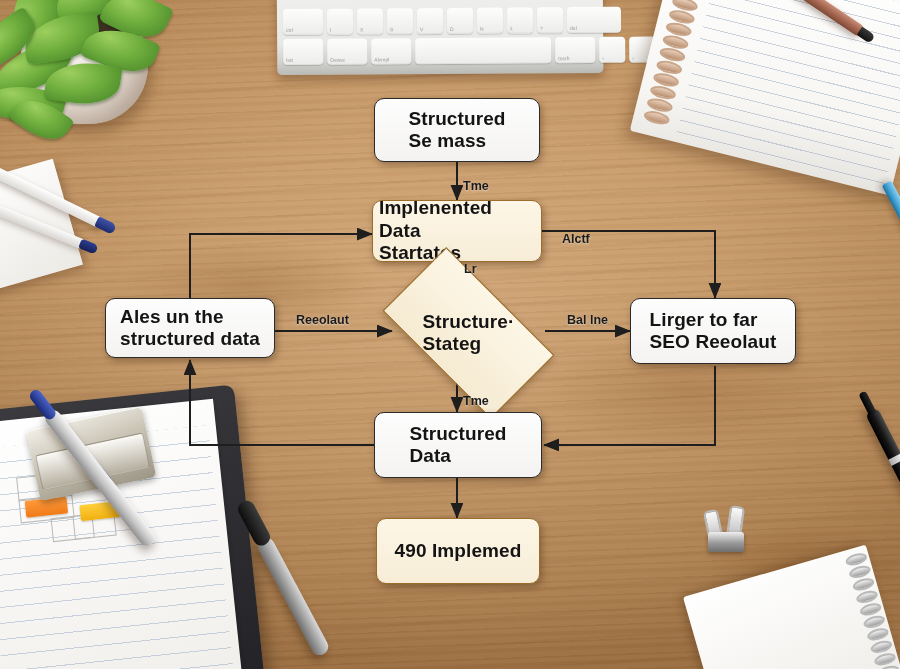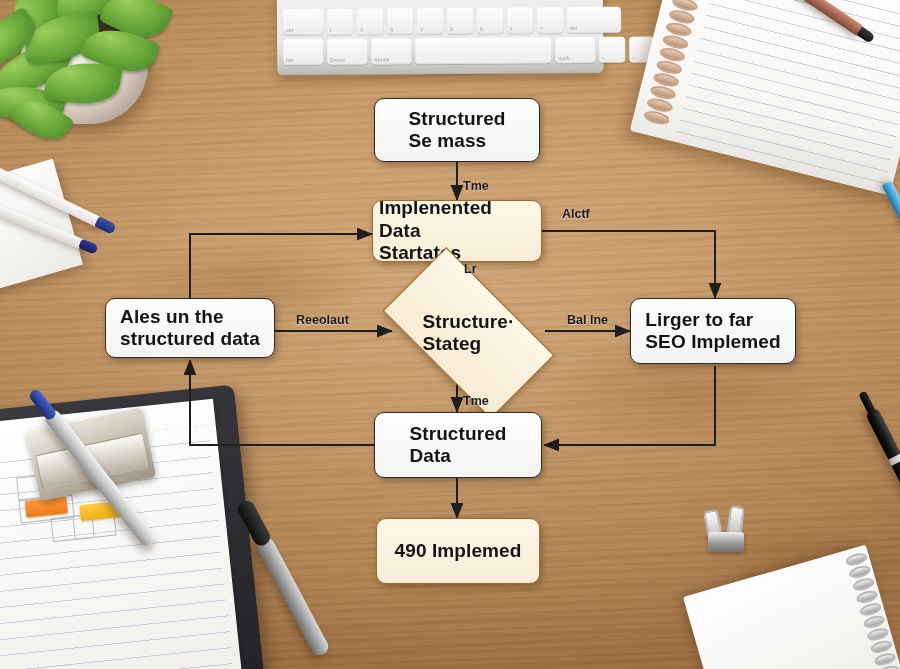--- a/index.html
+++ b/index.html
@@ -453,38 +453,38 @@
       <div class="diamond-shape"></div>
       <div class="diamond-txt lbl">
         <div>Structure·</div>
         <div>Stateg</div>
       </div>
     </div>
 
     <div class="node rect" style="left:630px;top:298px;width:166px;height:66px;">
       <div class="lbl">
         <div>Lirger to far</div>
-        <div>SEO Implemed</div>
+        <div>SEO Reeolaut</div>
       </div>
     </div>
 
     <div class="node rect" style="left:374px;top:412px;width:168px;height:66px;">
       <div class="lbl">
         <div>Structured</div>
         <div>Data</div>
       </div>
     </div>
 
     <div class="node rect cream" style="left:376px;top:518px;width:164px;height:66px;">
       <div class="lbl">
         <div>490 Implemed</div>
       </div>
     </div>
 
     <div class="edge-label" style="left:463px;top:179px;">Tme</div>
-    <div class="edge-label" style="left:562px;top:207px;">Alctf</div>
+    <div class="edge-label" style="left:562px;top:232px;">Alctf</div>
     <div class="edge-label" style="left:464px;top:262px;">Lr</div>
     <div class="edge-label" style="left:296px;top:313px;">Reeolaut</div>
     <div class="edge-label" style="left:567px;top:313px;">Bal lne</div>
     <div class="edge-label" style="left:463px;top:394px;">Tme</div>
 
   </div>
 </div>
 
 </body></html>

